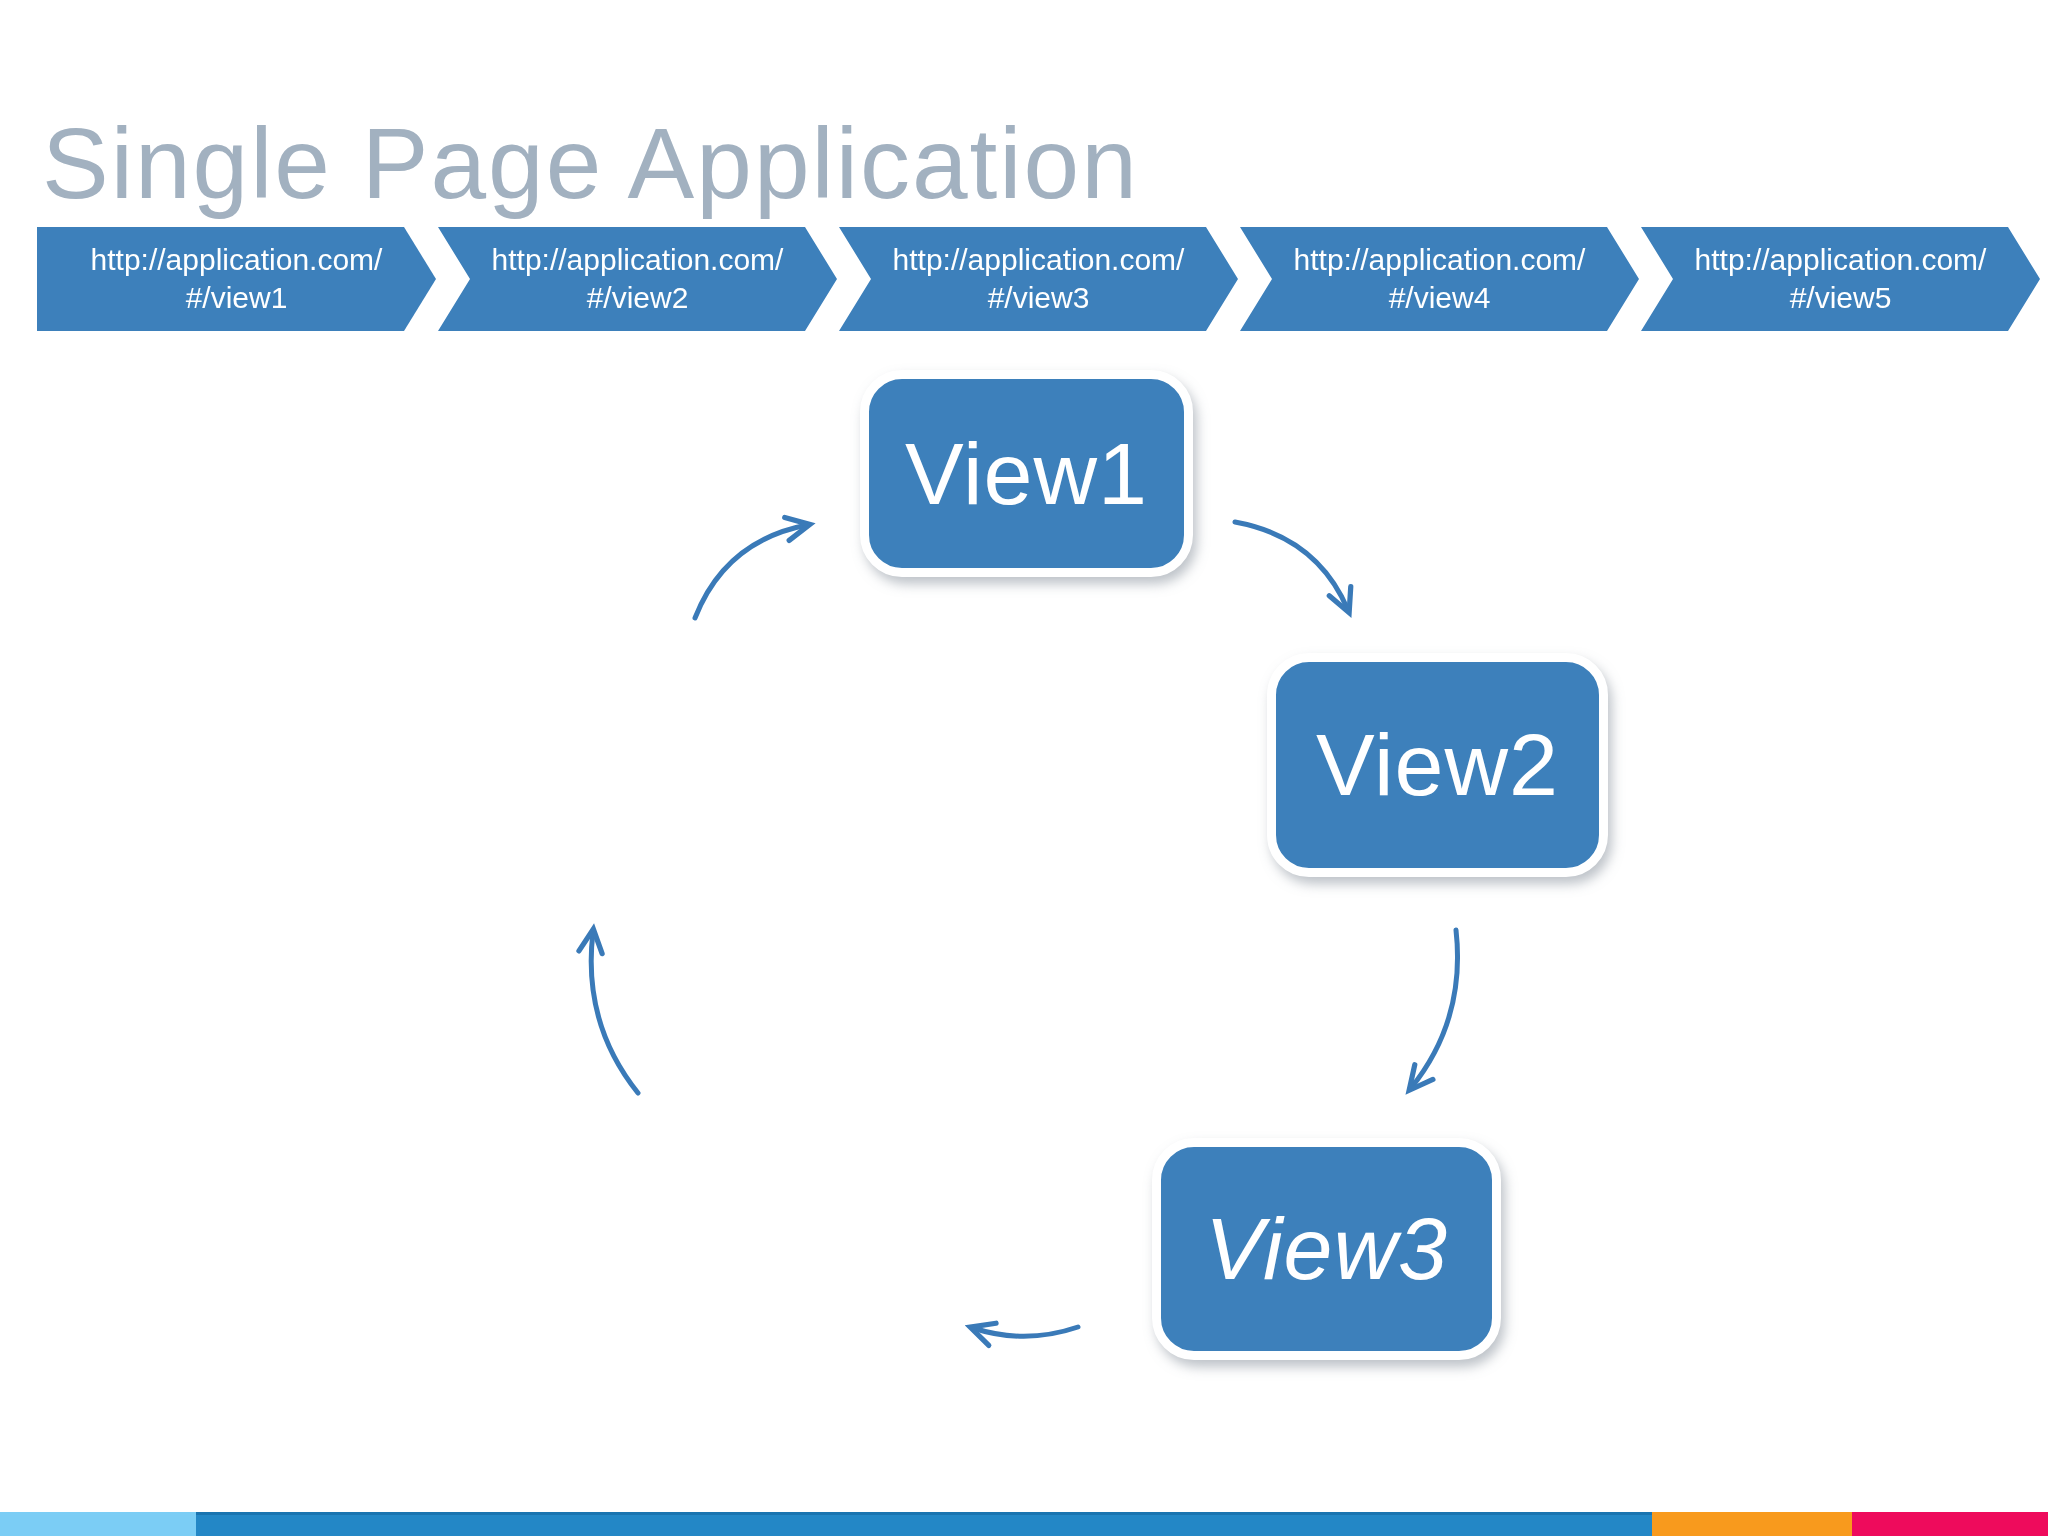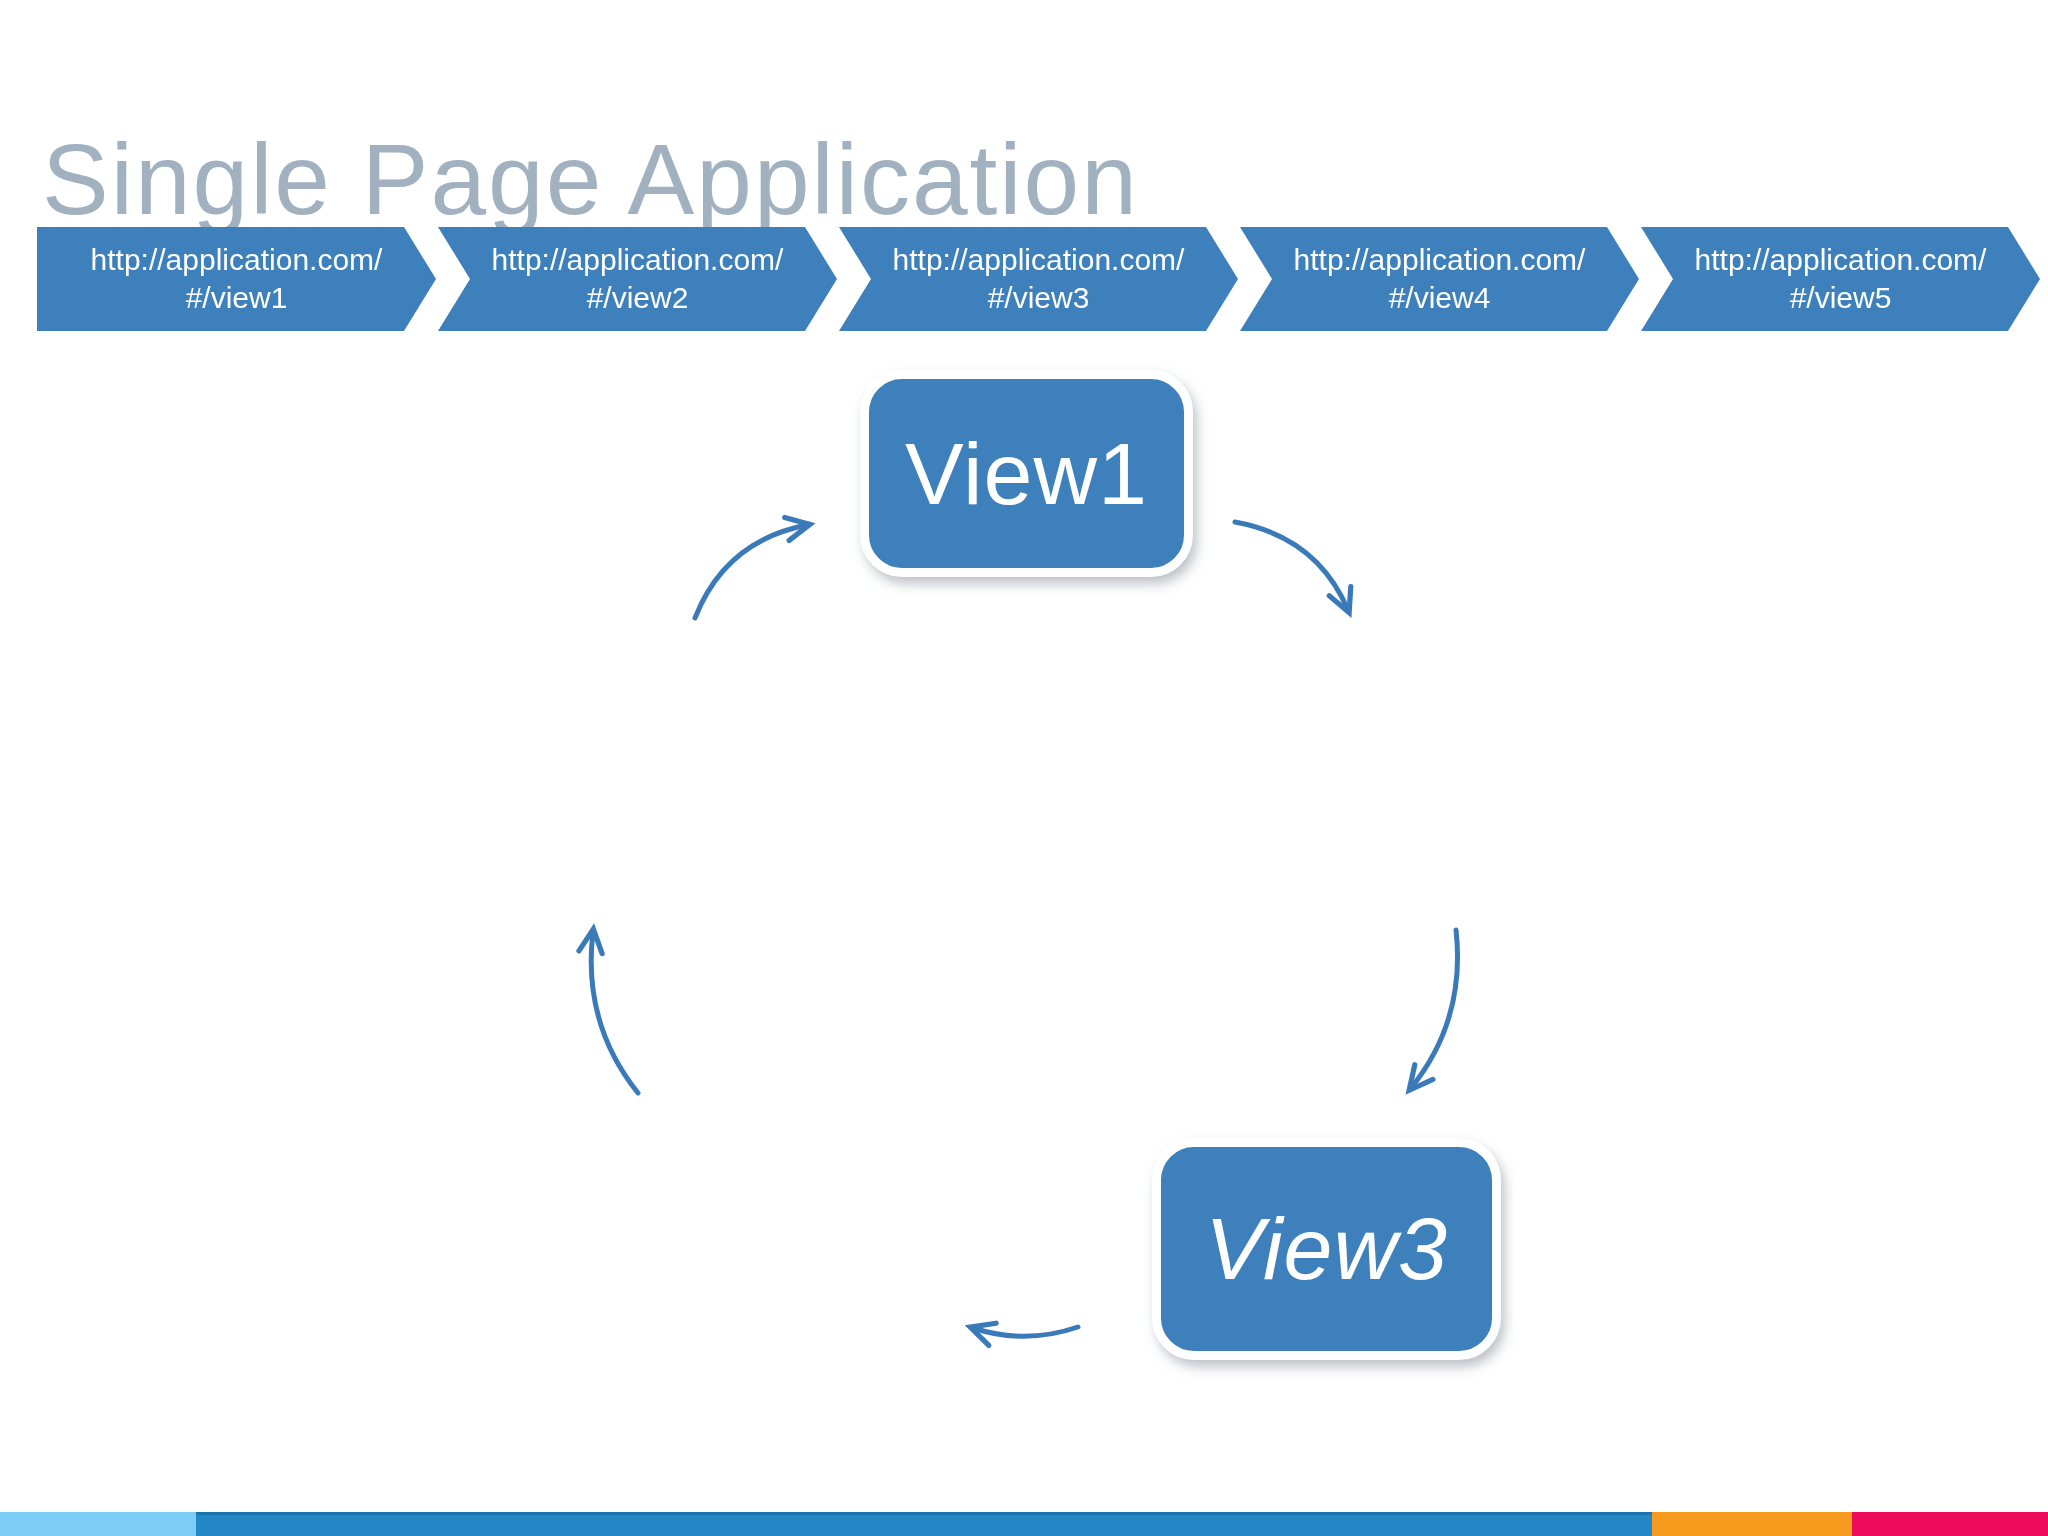--- a/index.html
+++ b/index.html
@@ -8,21 +8,21 @@
     background: #ffffff;
     font-family: "Liberation Sans", sans-serif;
     overflow: hidden;
     position: relative;
   }
   .slide { position: absolute; inset: 0; }
 
   
   .title {
     position: absolute;
-    left: 42px; top: 62px;
+    left: 42px; top: 46px;
     font-size: 100px;
     line-height: 1;
     font-weight: 300;
     letter-spacing: 2px;
     color: #a2b1c0;
     white-space: nowrap;
   }
 
   
   .ribbon {
@@ -136,20 +136,23 @@
     <path class="flow" d="M1235,522 Q1317,537 1348,610" marker-end="url(#arrowhead)"></path>
     <path class="flow" d="M1456,930 Q1466,1020 1411,1088" marker-end="url(#arrowhead)"></path>
     <path class="flow" d="M1078,1327 Q1025,1345 973,1328" marker-end="url(#arrowhead)"></path>
     <path class="flow" d="M638,1093 Q582,1023 593,932" marker-end="url(#arrowhead)"></path>
     <path class="flow" d="M695,618 Q725,541 807,525" marker-end="url(#arrowhead)"></path>
   </svg>
 
   <div class="view-box node-1">
     <span>View1</span>
   </div>
+  <div class="view-box node-2">
+    <span>View2</span>
+  </div>
   <div class="view-box node-3">
     <span>View3</span>
   </div>
 
   <div class="footer-bar">
     <div class="seg seg-lightblue"></div>
     <div class="seg seg-blue"></div>
     <div class="seg seg-orange"></div>
     <div class="seg seg-pink"></div>
   </div>

